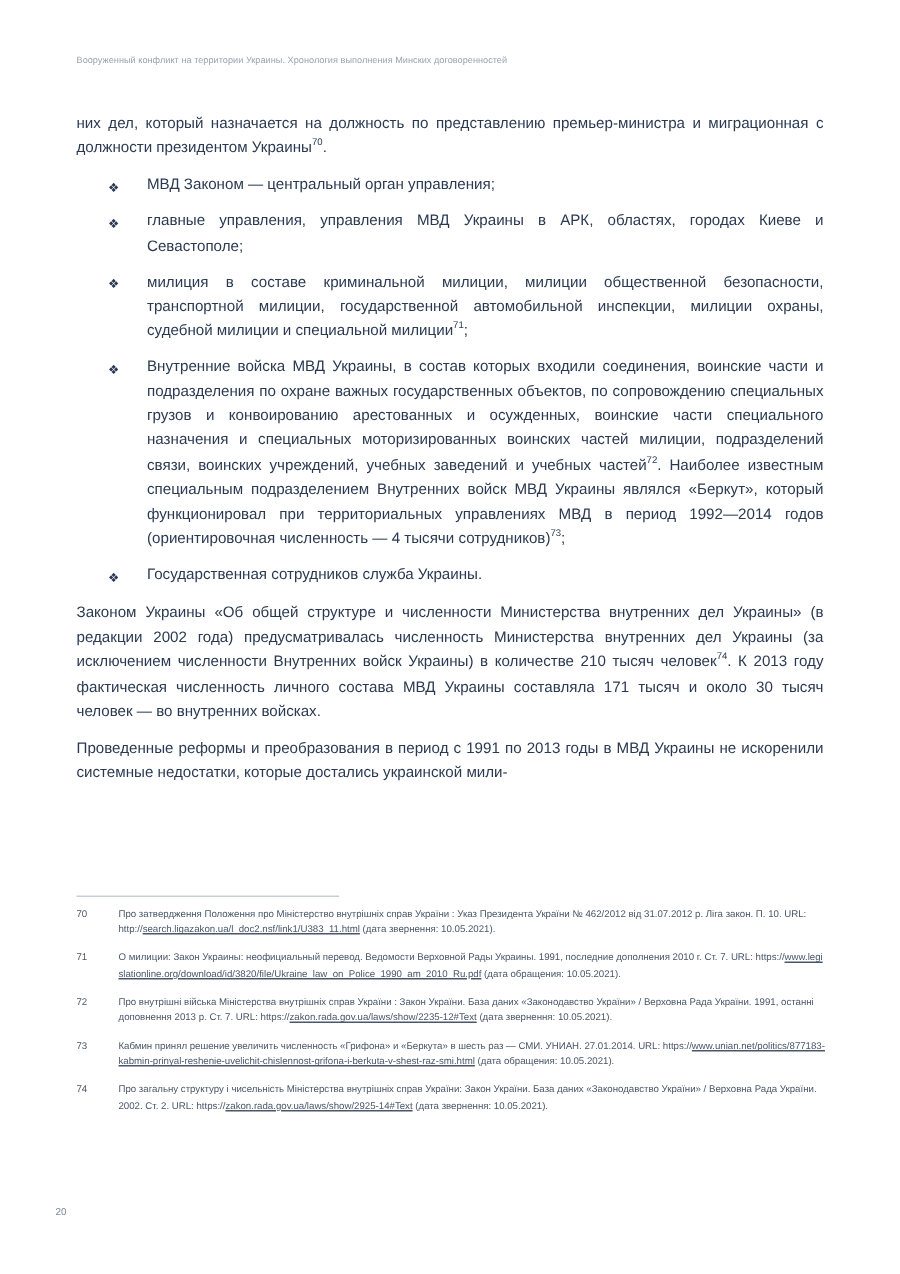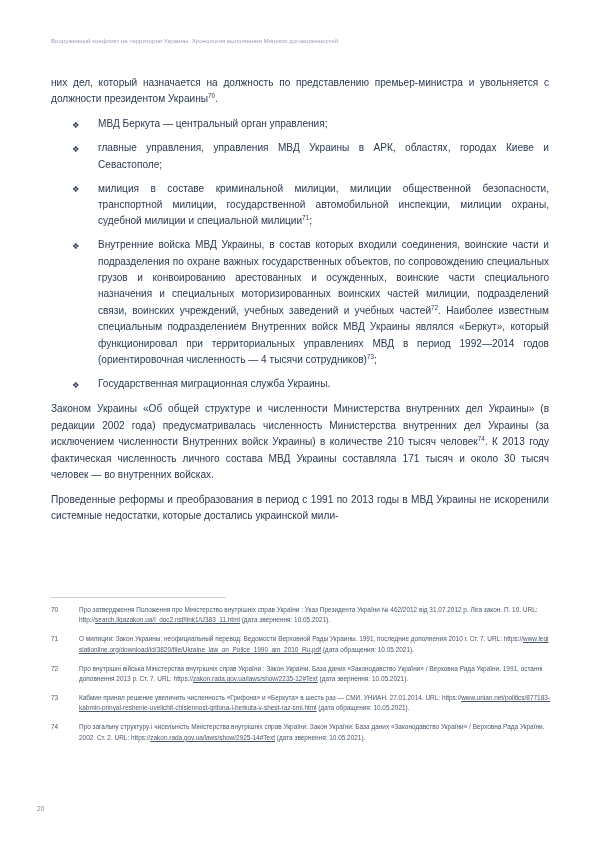--- a/index.html
+++ b/index.html
@@ -128,43 +128,43 @@
 </style>
 </head>
 <body>
 
 <div class="page">
 
   <div class="running-header">Вооруженный конфликт на территории Украины. Хронология выполнения Минских договоренностей</div>
 
   <div class="body-col">
 
-    <p class="para"><span>них дел, который назначается на должность по представлению премьер-министра и увольняется с должности президентом Украины</span><sup class="fn">70</sup><span>.</span></p>
+    <p class="para"><span>них дел, который назначается на должность по представлению премьер-министра и миграционная с должности президентом Украины</span><sup class="fn">70</sup><span>.</span></p>
 
 
     <ul class="bullets">
 
       <li>
-        <span class="bullet-glyph">❖</span><span>МВД Беркута — центральный орган управления;</span>
+        <span class="bullet-glyph">❖</span><span>МВД Законом — центральный орган управления;</span>
       </li>
 
       <li>
         <span class="bullet-glyph">❖</span><span>главные управления, управления МВД Украины в АРК, областях, городах Киеве и Севастополе;</span>
       </li>
 
       <li>
         <span class="bullet-glyph">❖</span><span>милиция в составе криминальной милиции, милиции общественной безопасности, транспортной милиции, государственной автомобильной инспекции, милиции охраны, судебной милиции и специальной милиции</span><sup class="fn">71</sup><span>;</span>
       </li>
 
       <li>
         <span class="bullet-glyph">❖</span><span>Внутренние войска МВД Украины, в состав которых входили соединения, воинские части и подразделения по охране важных государственных объектов, по сопровождению специальных грузов и конвоированию арестованных и осужденных, воинские части специального назначения и специальных моторизированных воинских частей милиции, подразделений связи, воинских учреждений, учебных заведений и учебных частей</span><sup class="fn">72</sup><span>. Наиболее известным специальным подразделением Внутренних войск МВД Украины являлся «Беркут», который функционировал при территориальных управлениях МВД в период 1992—2014 годов (ориентировочная численность — 4 тысячи сотрудников)</span><sup class="fn">73</sup><span>;</span>
       </li>
 
       <li>
-        <span class="bullet-glyph">❖</span><span>Государственная миграционная служба Украины.</span>
+        <span class="bullet-glyph">❖</span><span>Государственная сотрудников служба Украины.</span>
       </li>
 
     </ul>
 
     <p class="para"><span>Законом Украины «Об общей структуре и численности Министерства внутренних дел Украины» (в редакции 2002 года) предусматривалась численность Министерства внутренних дел Украины (за исключением численности Внутренних войск Украины) в количестве 210 тысяч человек</span><sup class="fn">74</sup><span>. К 2013 году фактическая численность личного состава МВД Украины составляла 171 тысяч и около 30 тысяч человек — во внутренних войсках.</span></p>
 
     <p class="para">Проведенные реформы и преобразования в период с 1991 по 2013 годы в МВД Украины не искоренили системные недостатки, которые достались украинской мили-</p>
 
   </div>
 

